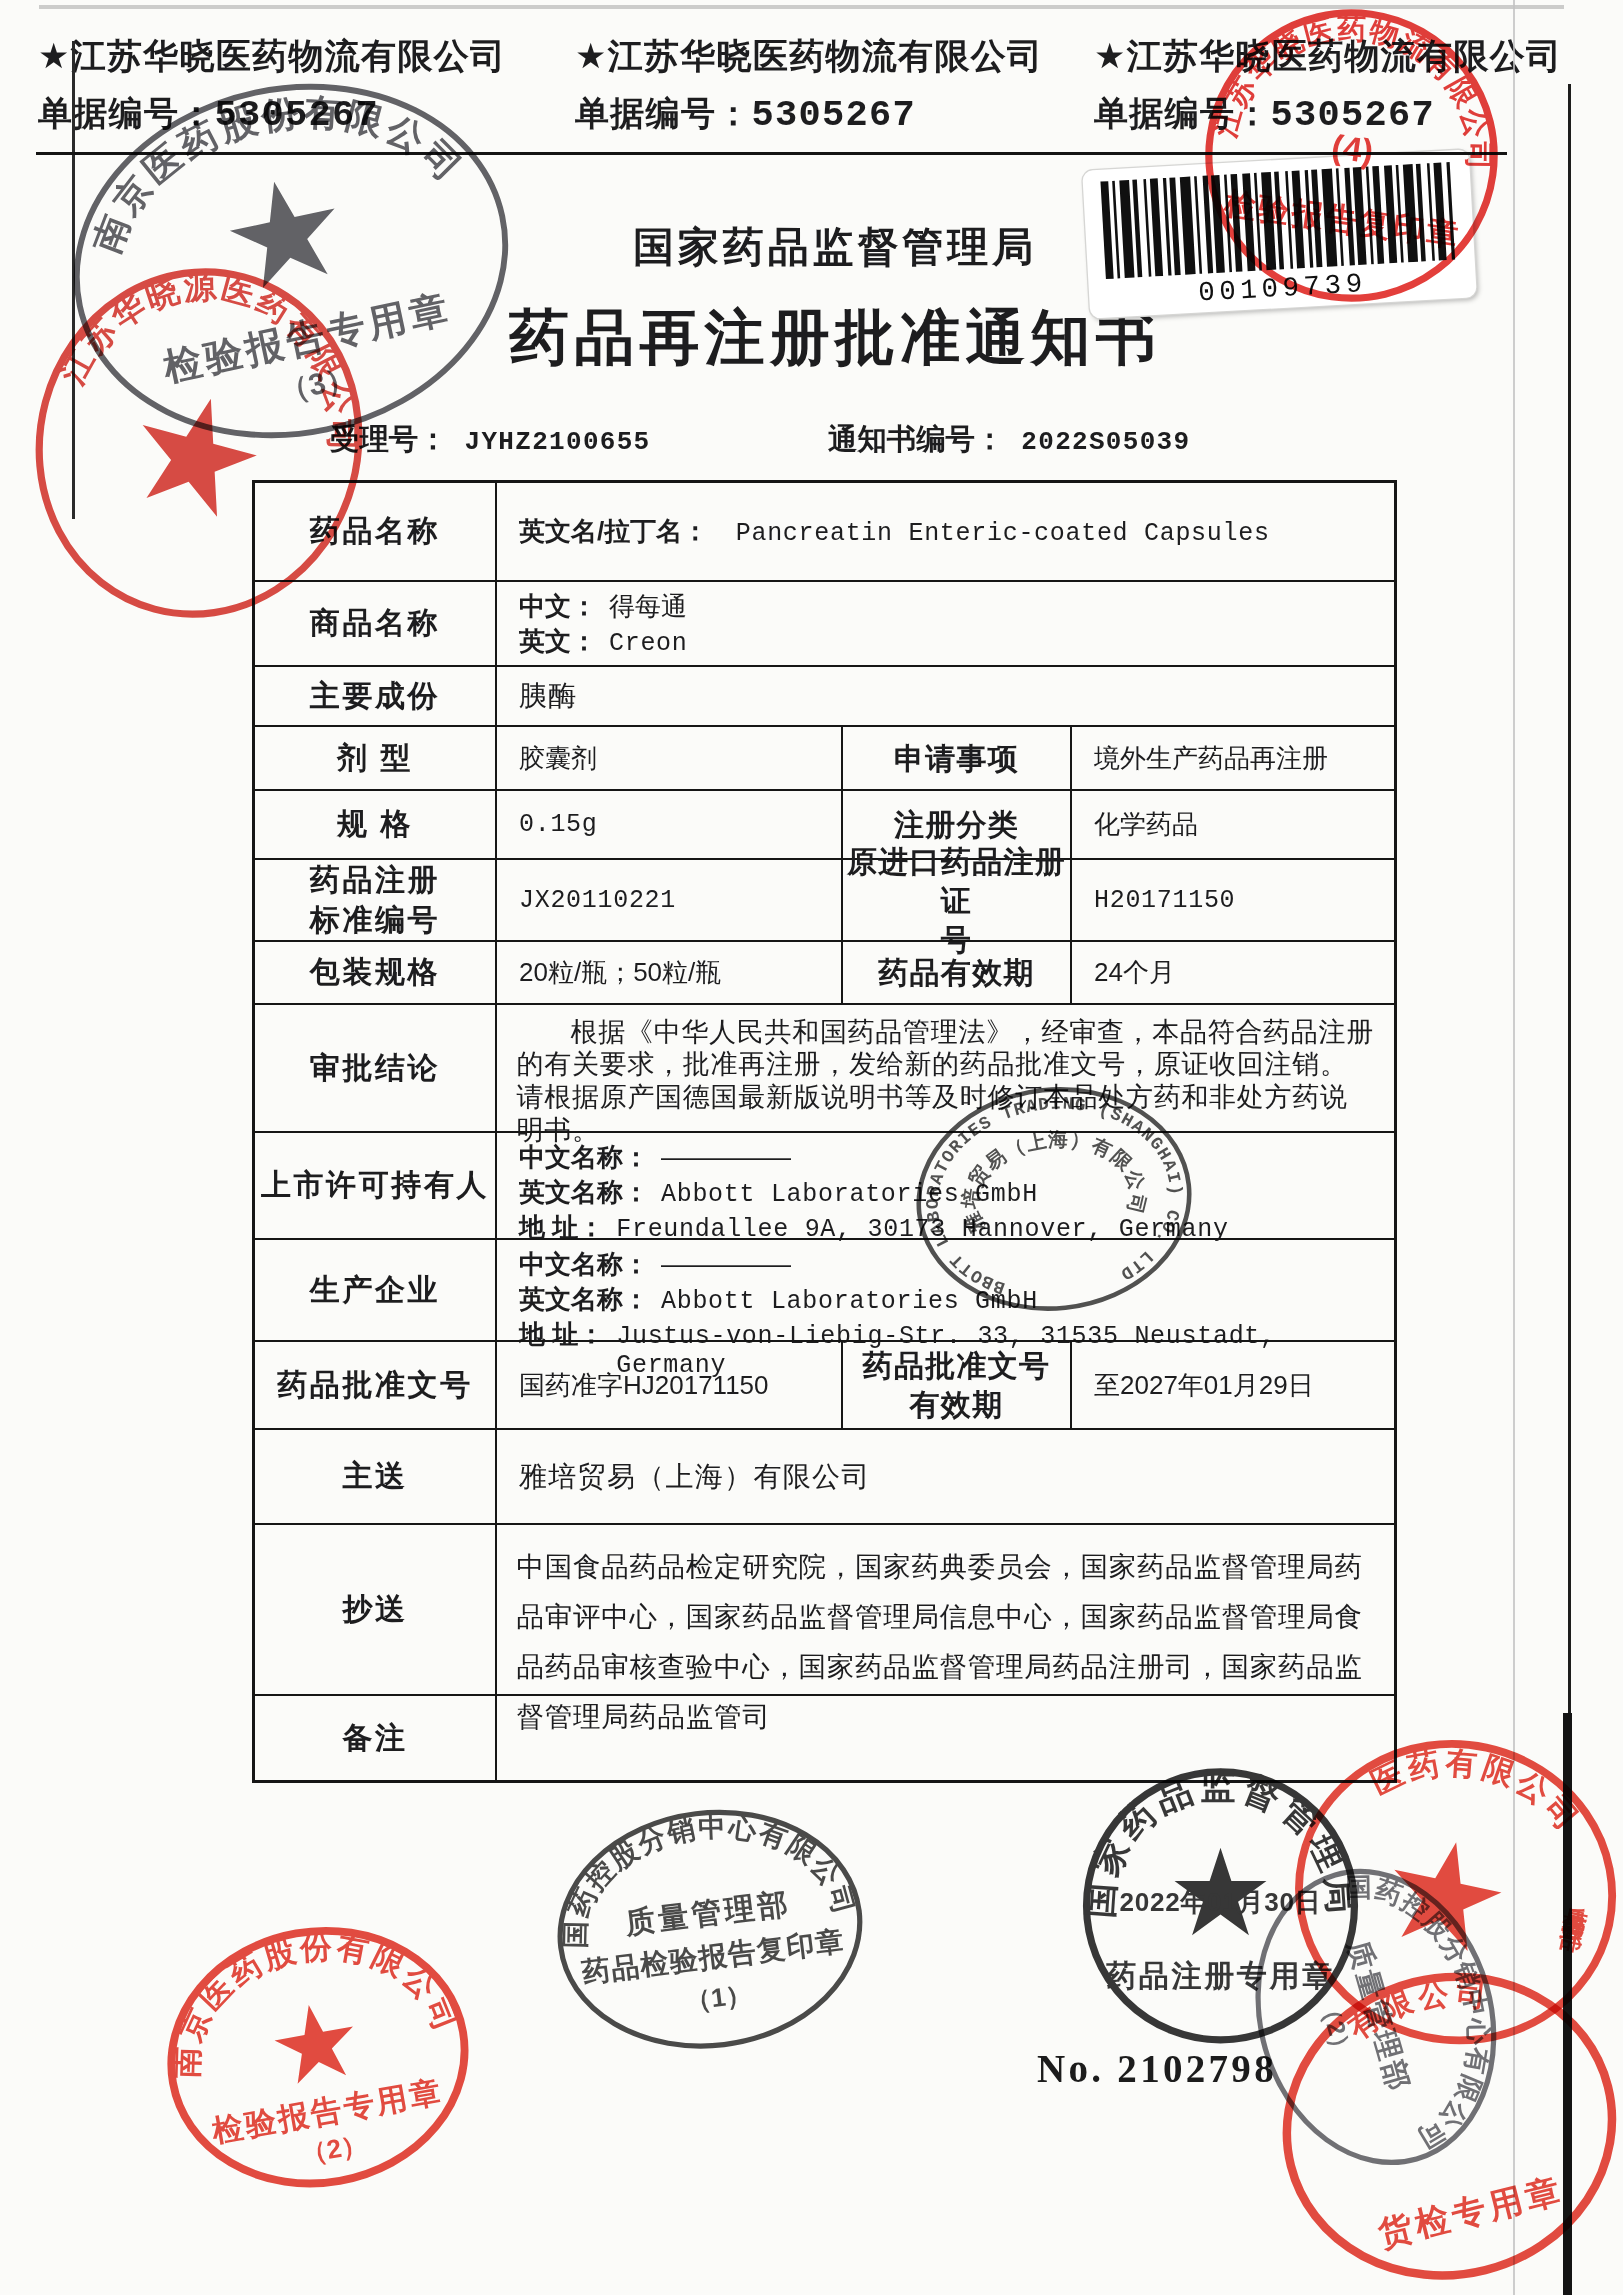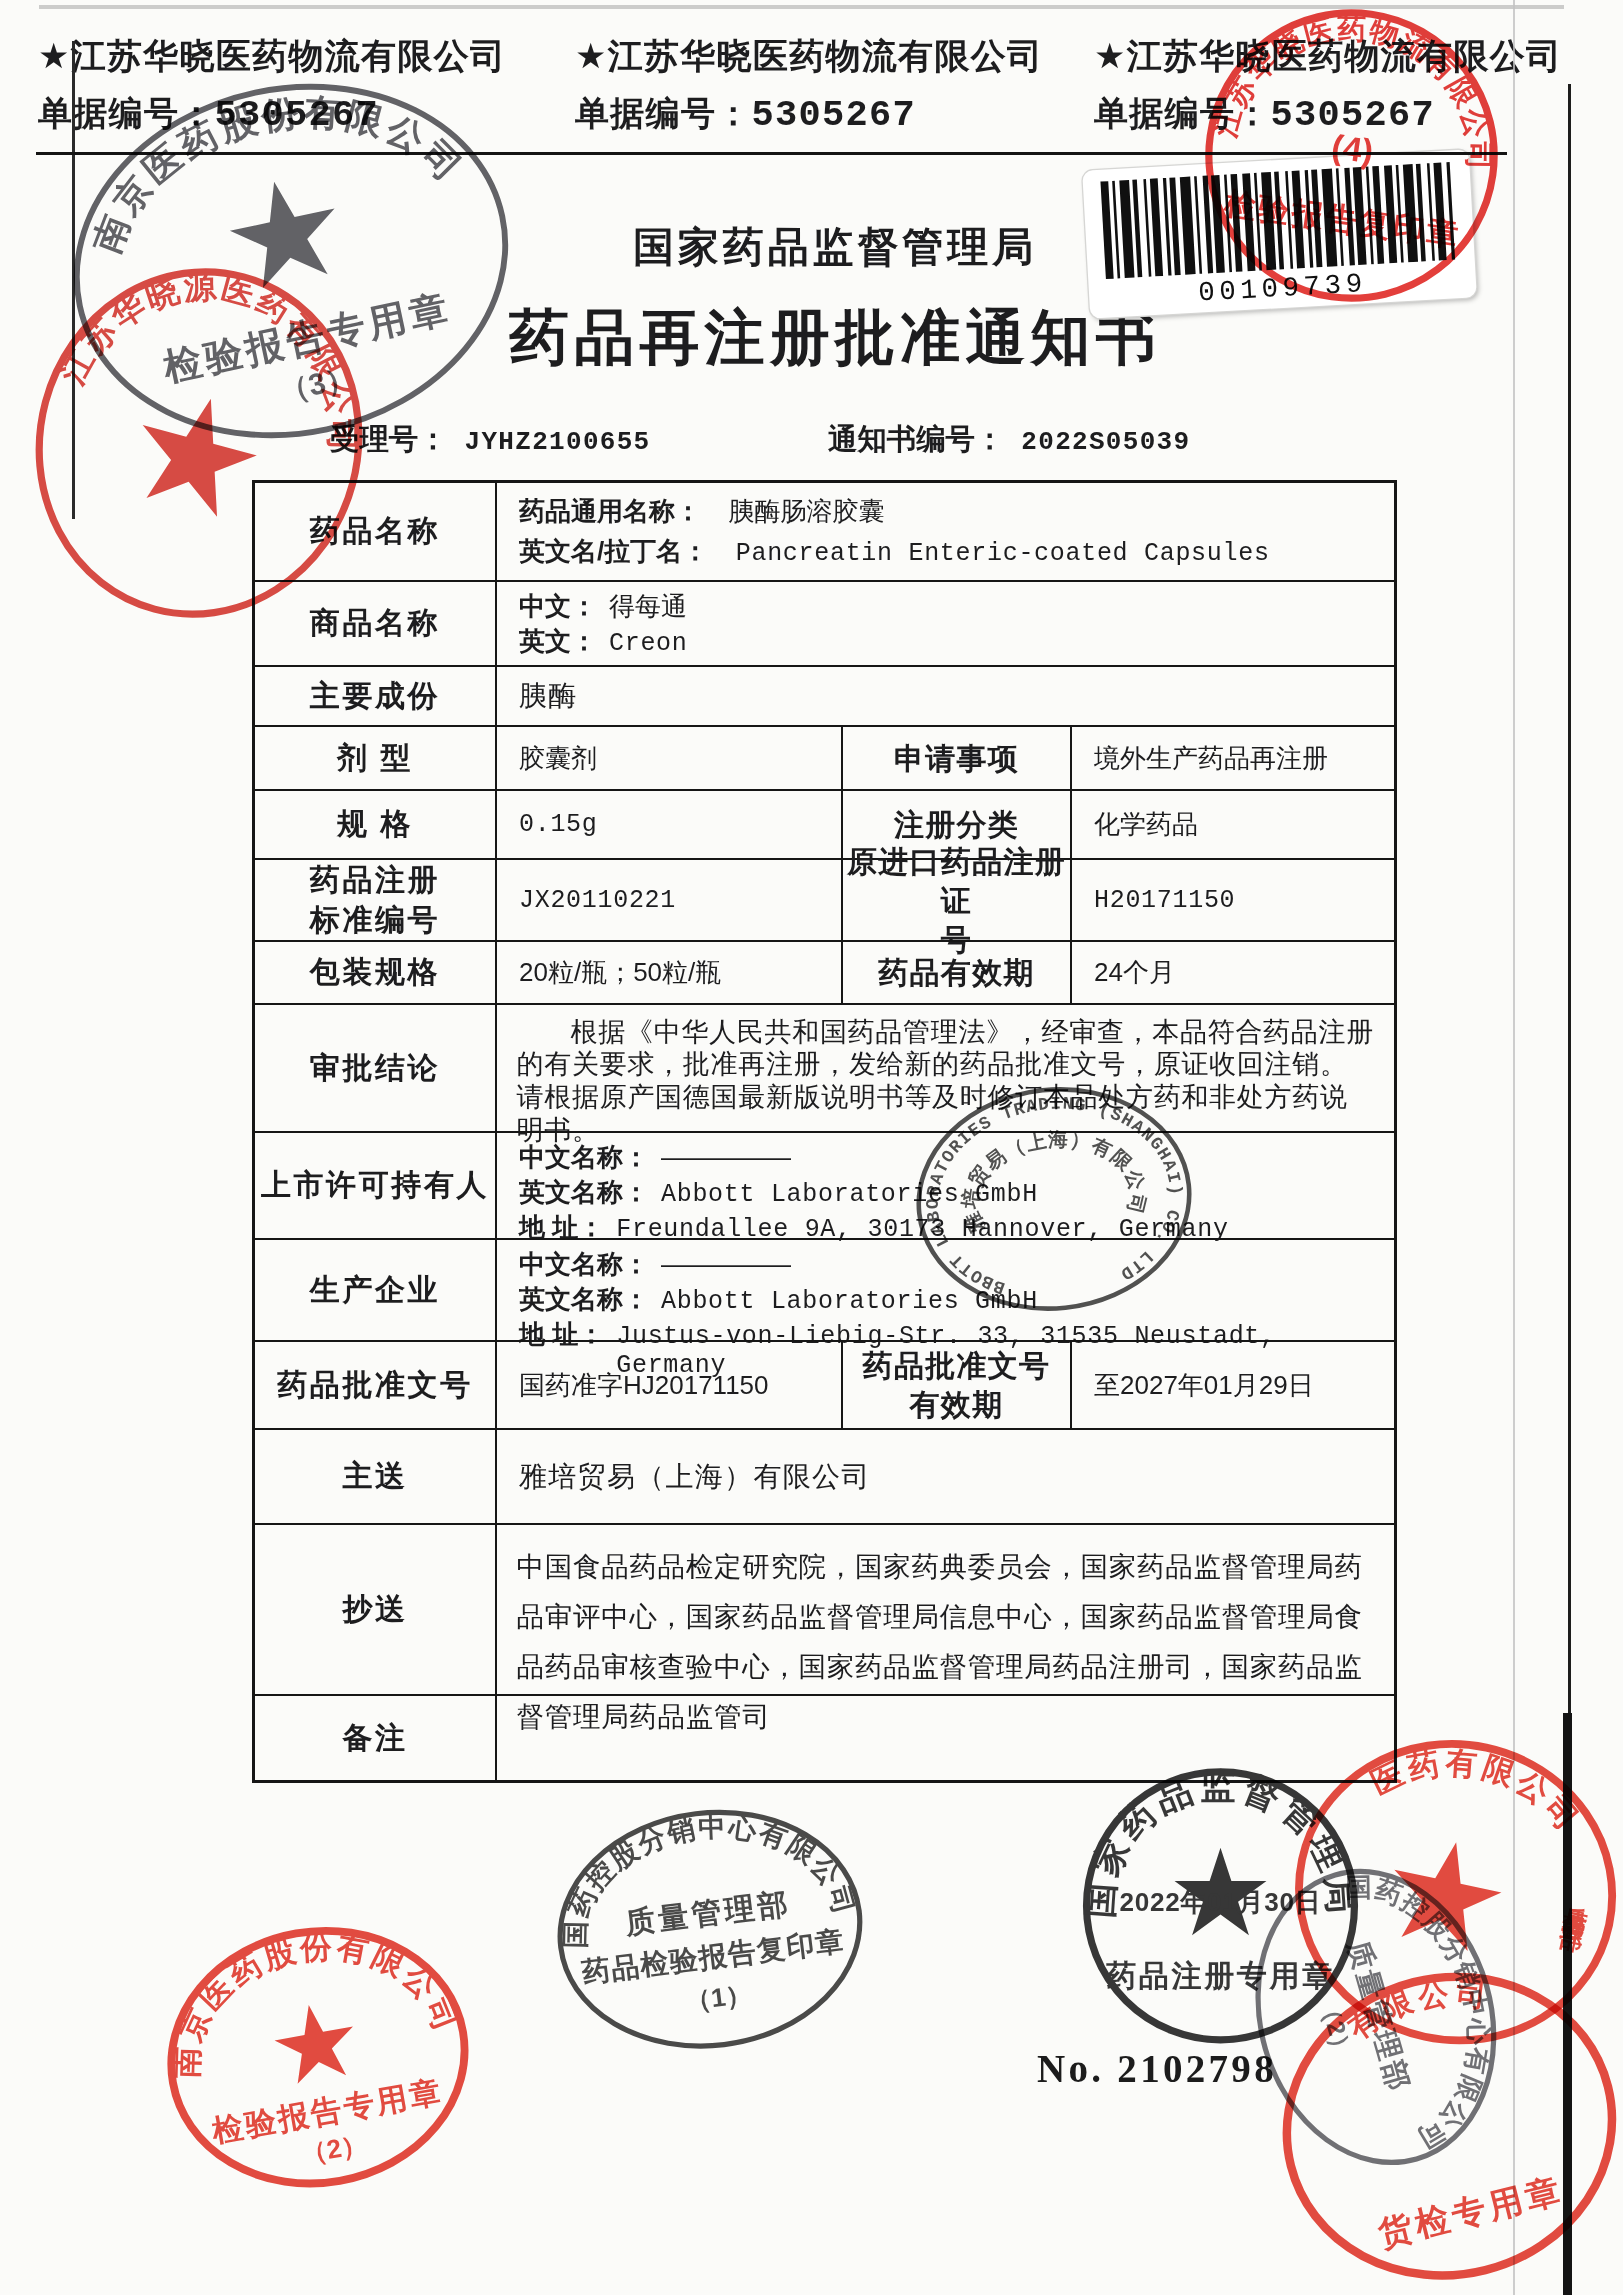--- a/index.html
+++ b/index.html
@@ -113,24 +113,20 @@
   <div class="meta" id="meta-notice">
     <span>通知书编号：</span><span class="mono">2022S05039</span>
   </div>
 
   <div class="tbl">
 
     <div class="row first" style="height:97px">
       <div class="lab">药品名称</div>
       <div class="val">
         <div class="kv">
-            <span class="k">药品通用名称：</span>
-            <span class="v">胰酶肠溶胶囊</span>
-          </div>
-        <div class="kv">
             <span class="k">英文名/拉丁名：</span>
             <span class="v mono40">Pancreatin Enteric-coated Capsules</span>
           </div>
       </div>
     </div>
 
     <div class="row" style="height:85px">
       <div class="lab">商品名称</div>
       <div class="val">
         <div class="kv tight">

